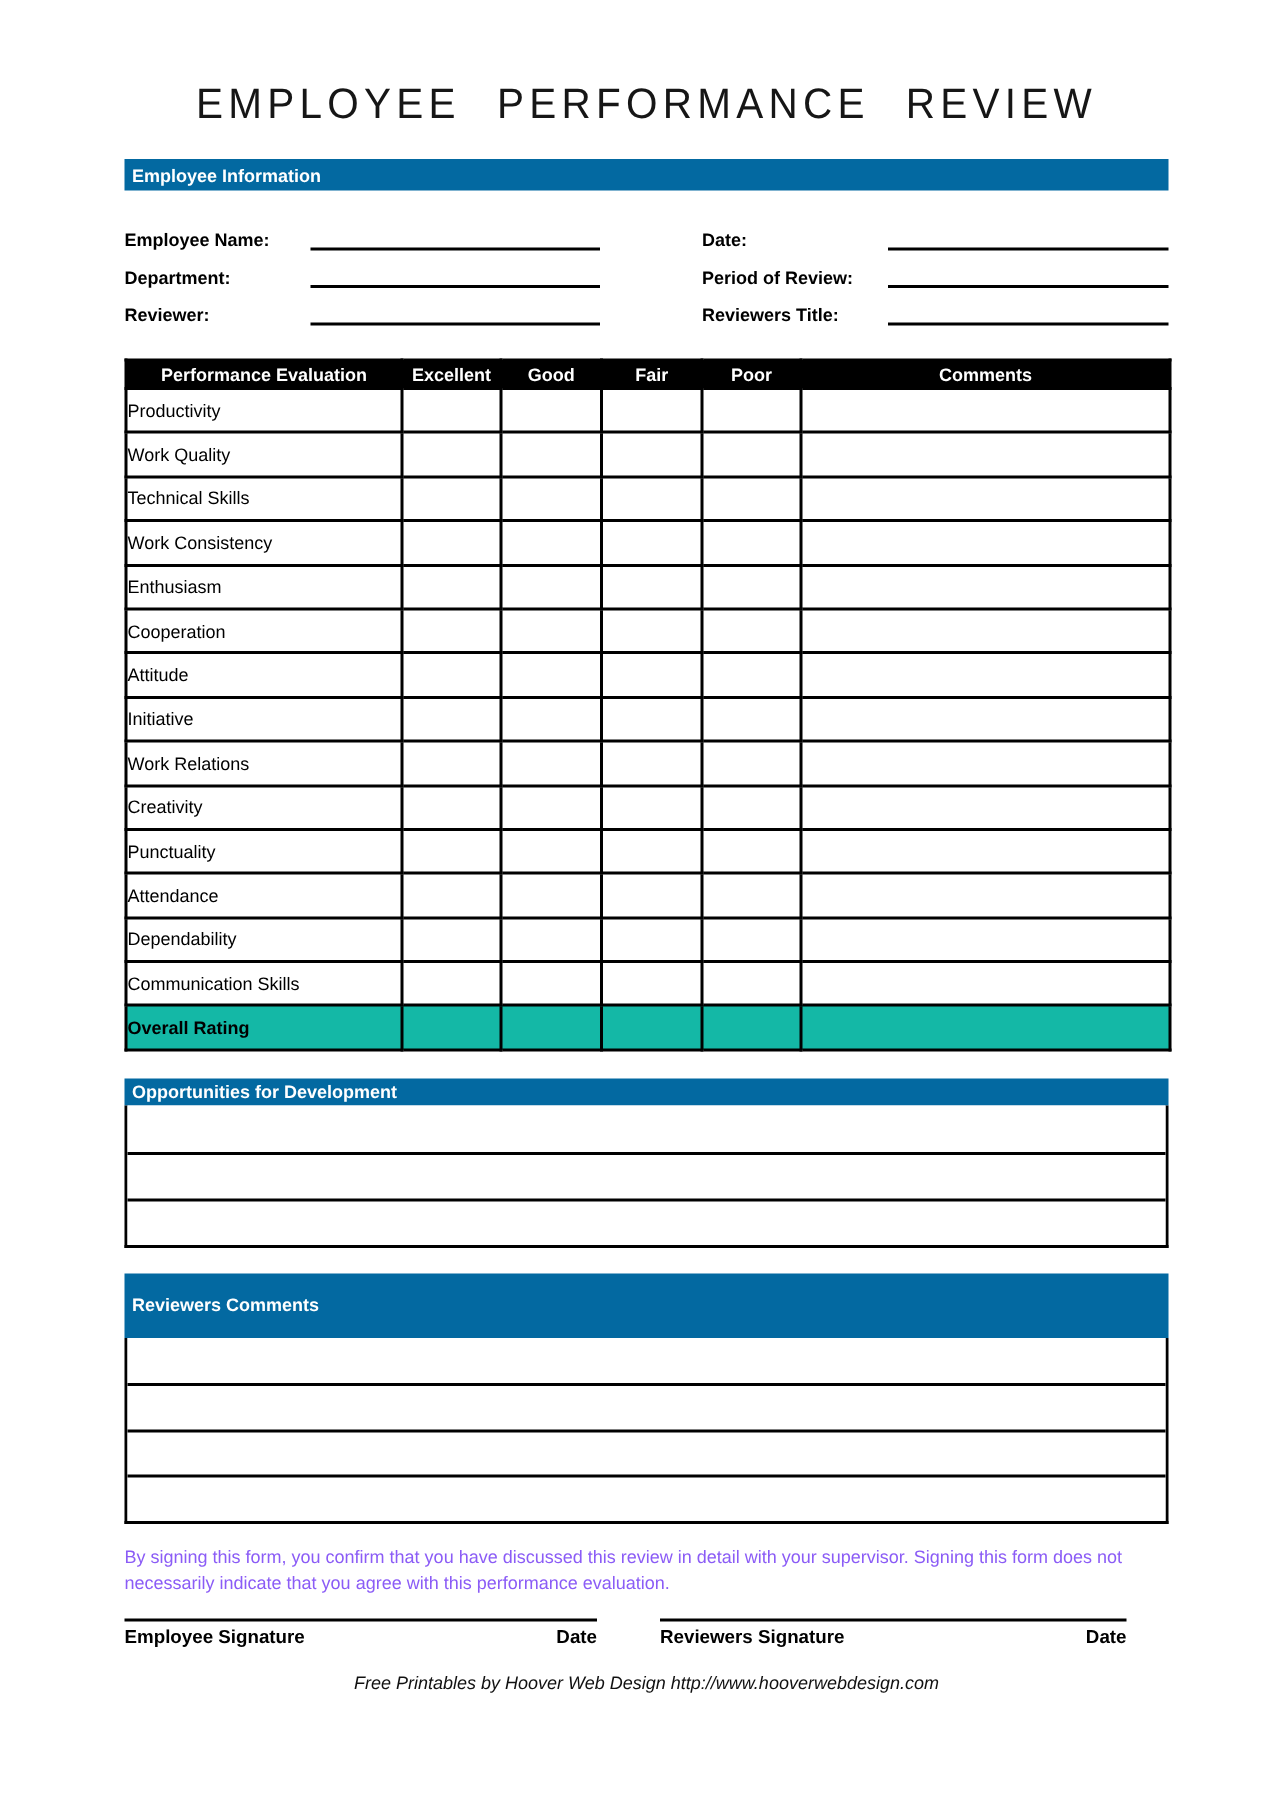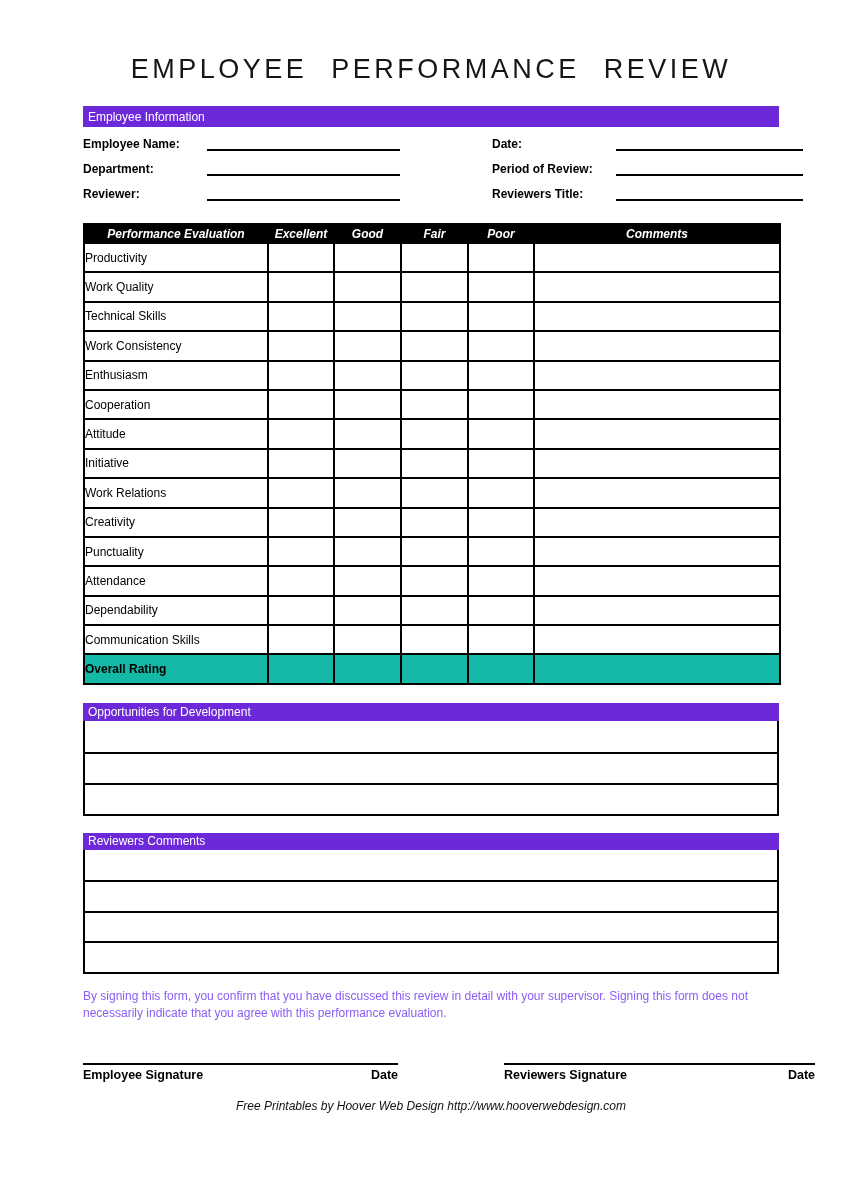--- a/index.html
+++ b/index.html
@@ -24,37 +24,37 @@
     letter-spacing: 3.5px;
     word-spacing: 13px;
     color: #161616;
     height: 34px;
     line-height: 34px;
     transform: scaleY(1.05);
     white-space: nowrap;
   }
   
   .bar {
-    background: #6d28d9;
+    background: #0369a1;
     color: #ffffff;
-    font-weight: normal;
+    font-weight: bold;
     font-size: 12px;
     padding-left: 5px;
     display: flex;
     align-items: center;
   }
   .bar-employee { height: 21px; margin-top: 20px; }
   .bar-opportunities { height: 18px; }
-  .bar-comments { height: 17px; }
+  .bar-comments { height: 43px; }
   
   .fields {
     display: grid;
     grid-template-columns: 317px 311px;
-    column-gap: 92px;
-    margin-top: 4px;
+    column-gap: 68px;
+    margin-top: 20px;
   }
   .field-row {
     display: flex;
     align-items: center;
     height: 25px;
   }
   .field-label {
     width: 124px;
     font-weight: bold;
     font-size: 12px;
@@ -76,21 +76,20 @@
     border: 2px solid #000000;
     padding: 0;
   }
   table.eval th {
     background: #000000;
     color: #ffffff;
     font-size: 12px;
     font-weight: bold;
     height: 19px;
     text-align: center;
-    font-style: italic;
   }
   table.eval td { height: 29.4px; background: #ffffff; }
   td.row-label {
     font-size: 12px;
     font-weight: normal;
     padding-left: 4px;
     vertical-align: middle;
   }
   tr.summary-row td { background: #14b8a6; }
   tr.summary-row td.row-label { font-weight: bold; }
@@ -106,22 +105,22 @@
   .sign-note {
     margin-top: 14px;
     font-size: 12px;
     line-height: 17px;
     color: #8b5cf6;
   }
   
   .signatures {
     display: grid;
     grid-template-columns: 315px 311px;
-    column-gap: 106px;
-    margin-top: 41px;
+    column-gap: 42px;
+    margin-top: 15px;
   }
   .sig-col { border-top: 2.5px solid #000000; }
   .sig-labels {
     display: flex;
     justify-content: space-between;
     padding-top: 3px;
     font-size: 12.5px;
     font-weight: bold;
   }
   

